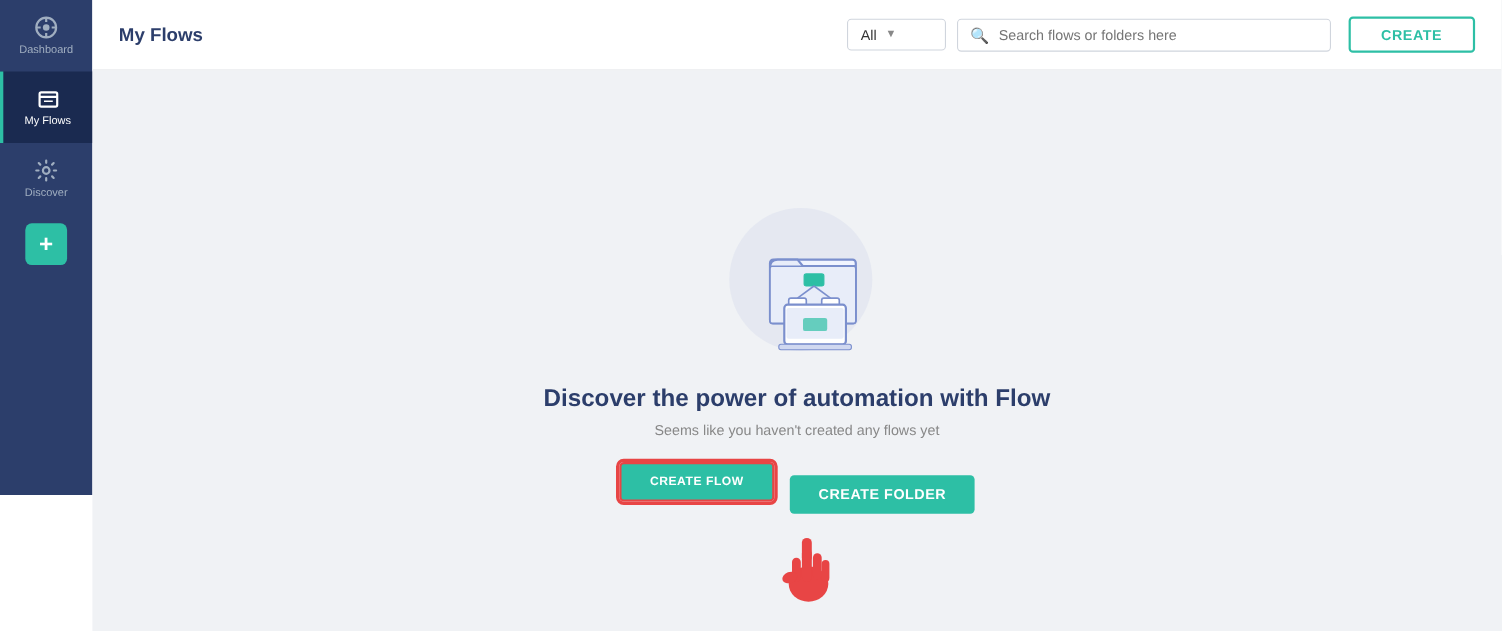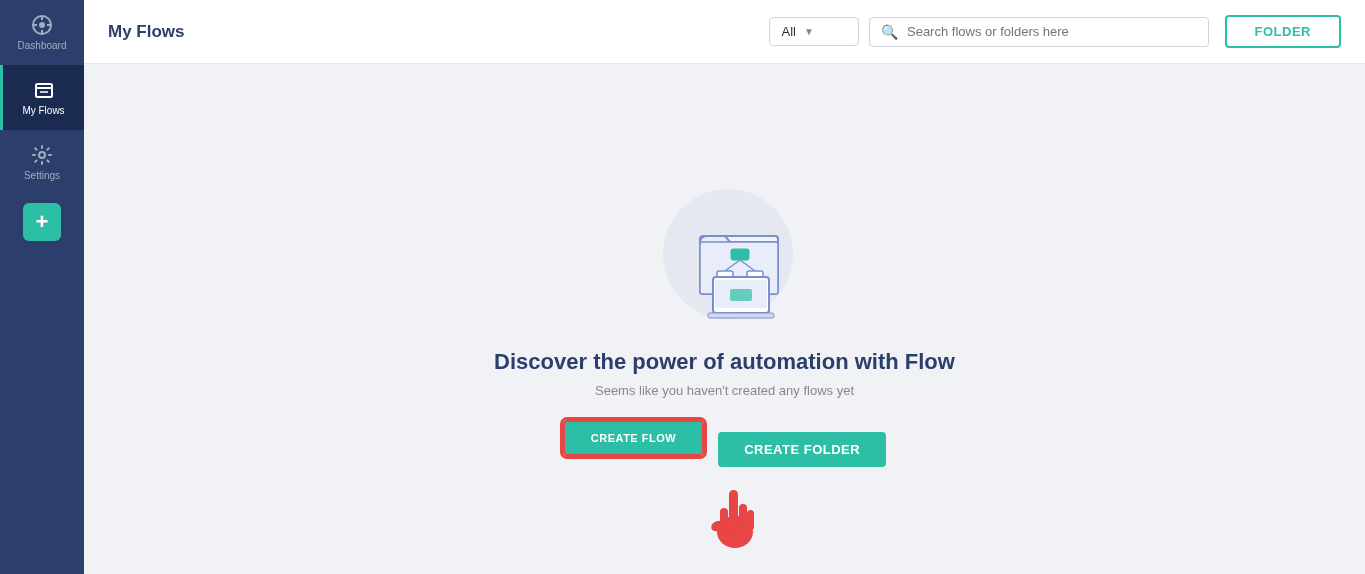--- a/index.html
+++ b/index.html
@@ -7,21 +7,21 @@
 
     
     .sidebar {
       width: 84px;
       background: #2c3e6b;
       display: flex;
       flex-direction: column;
       align-items: center;
       padding: 0;
       flex-shrink: 0;
-      height: 574px;
+      height: 450px;
     }
     .sidebar-item {
       width: 100%;
       display: flex;
       flex-direction: column;
       align-items: center;
       justify-content: center;
       padding: 14px 8px;
       cursor: pointer;
       color: #a0aec0;
@@ -254,21 +254,21 @@
     <span class="sidebar-item-label" style="color:#fff;">My Flows</span>
   </div>
 
   <div class="sidebar-item">
     <div class="icon-wrap">
       <svg width="22" height="22" viewBox="0 0 22 22" fill="none">
         <circle cx="11" cy="11" r="3" stroke="#a0aec0" stroke-width="2"></circle>
         <path d="M11 2v2M11 18v2M2 11h2M18 11h2M4.22 4.22l1.42 1.42M16.36 16.36l1.42 1.42M4.22 17.78l1.42-1.42M16.36 5.64l1.42-1.42" stroke="#a0aec0" stroke-width="2" stroke-linecap="round"></path>
       </svg>
     </div>
-    <span class="sidebar-item-label">Settings</span>
+    <span class="sidebar-item-label">Discover</span>
   </div>
 
   <div class="sidebar-add-btn">
     <span>+</span>
   </div>
 </nav>
 
 <div class="main">
 
   <div class="header">
@@ -278,21 +278,21 @@
     <div class="filter-dropdown">
       <span>All</span>
       <span class="chevron">▼</span>
     </div>
 
     <div class="search-box">
       <span class="search-icon">🔍</span>
       <input class="search-input" type="text" placeholder="Search flows or folders here" style="">
     </div>
 
-    <button class="create-btn">FOLDER</button>
+    <button class="create-btn">CREATE</button>
   </div>
 
   <div class="content">
 
     <div class="illustration-wrap">
       <div class="bg-circle"></div>
       <svg class="flow-illustration" width="160" height="155" viewBox="0 0 160 155" fill="none">
 
         <rect x="55" y="65" width="78" height="58" rx="3" fill="#f0f4ff" stroke="#7b8fcd" stroke-width="2"></rect>
         <path d="M55 72 Q55 65 62 65 L80 65 L85 71 L133 71" stroke="#7b8fcd" stroke-width="2" fill="#e8edf9"></path>

